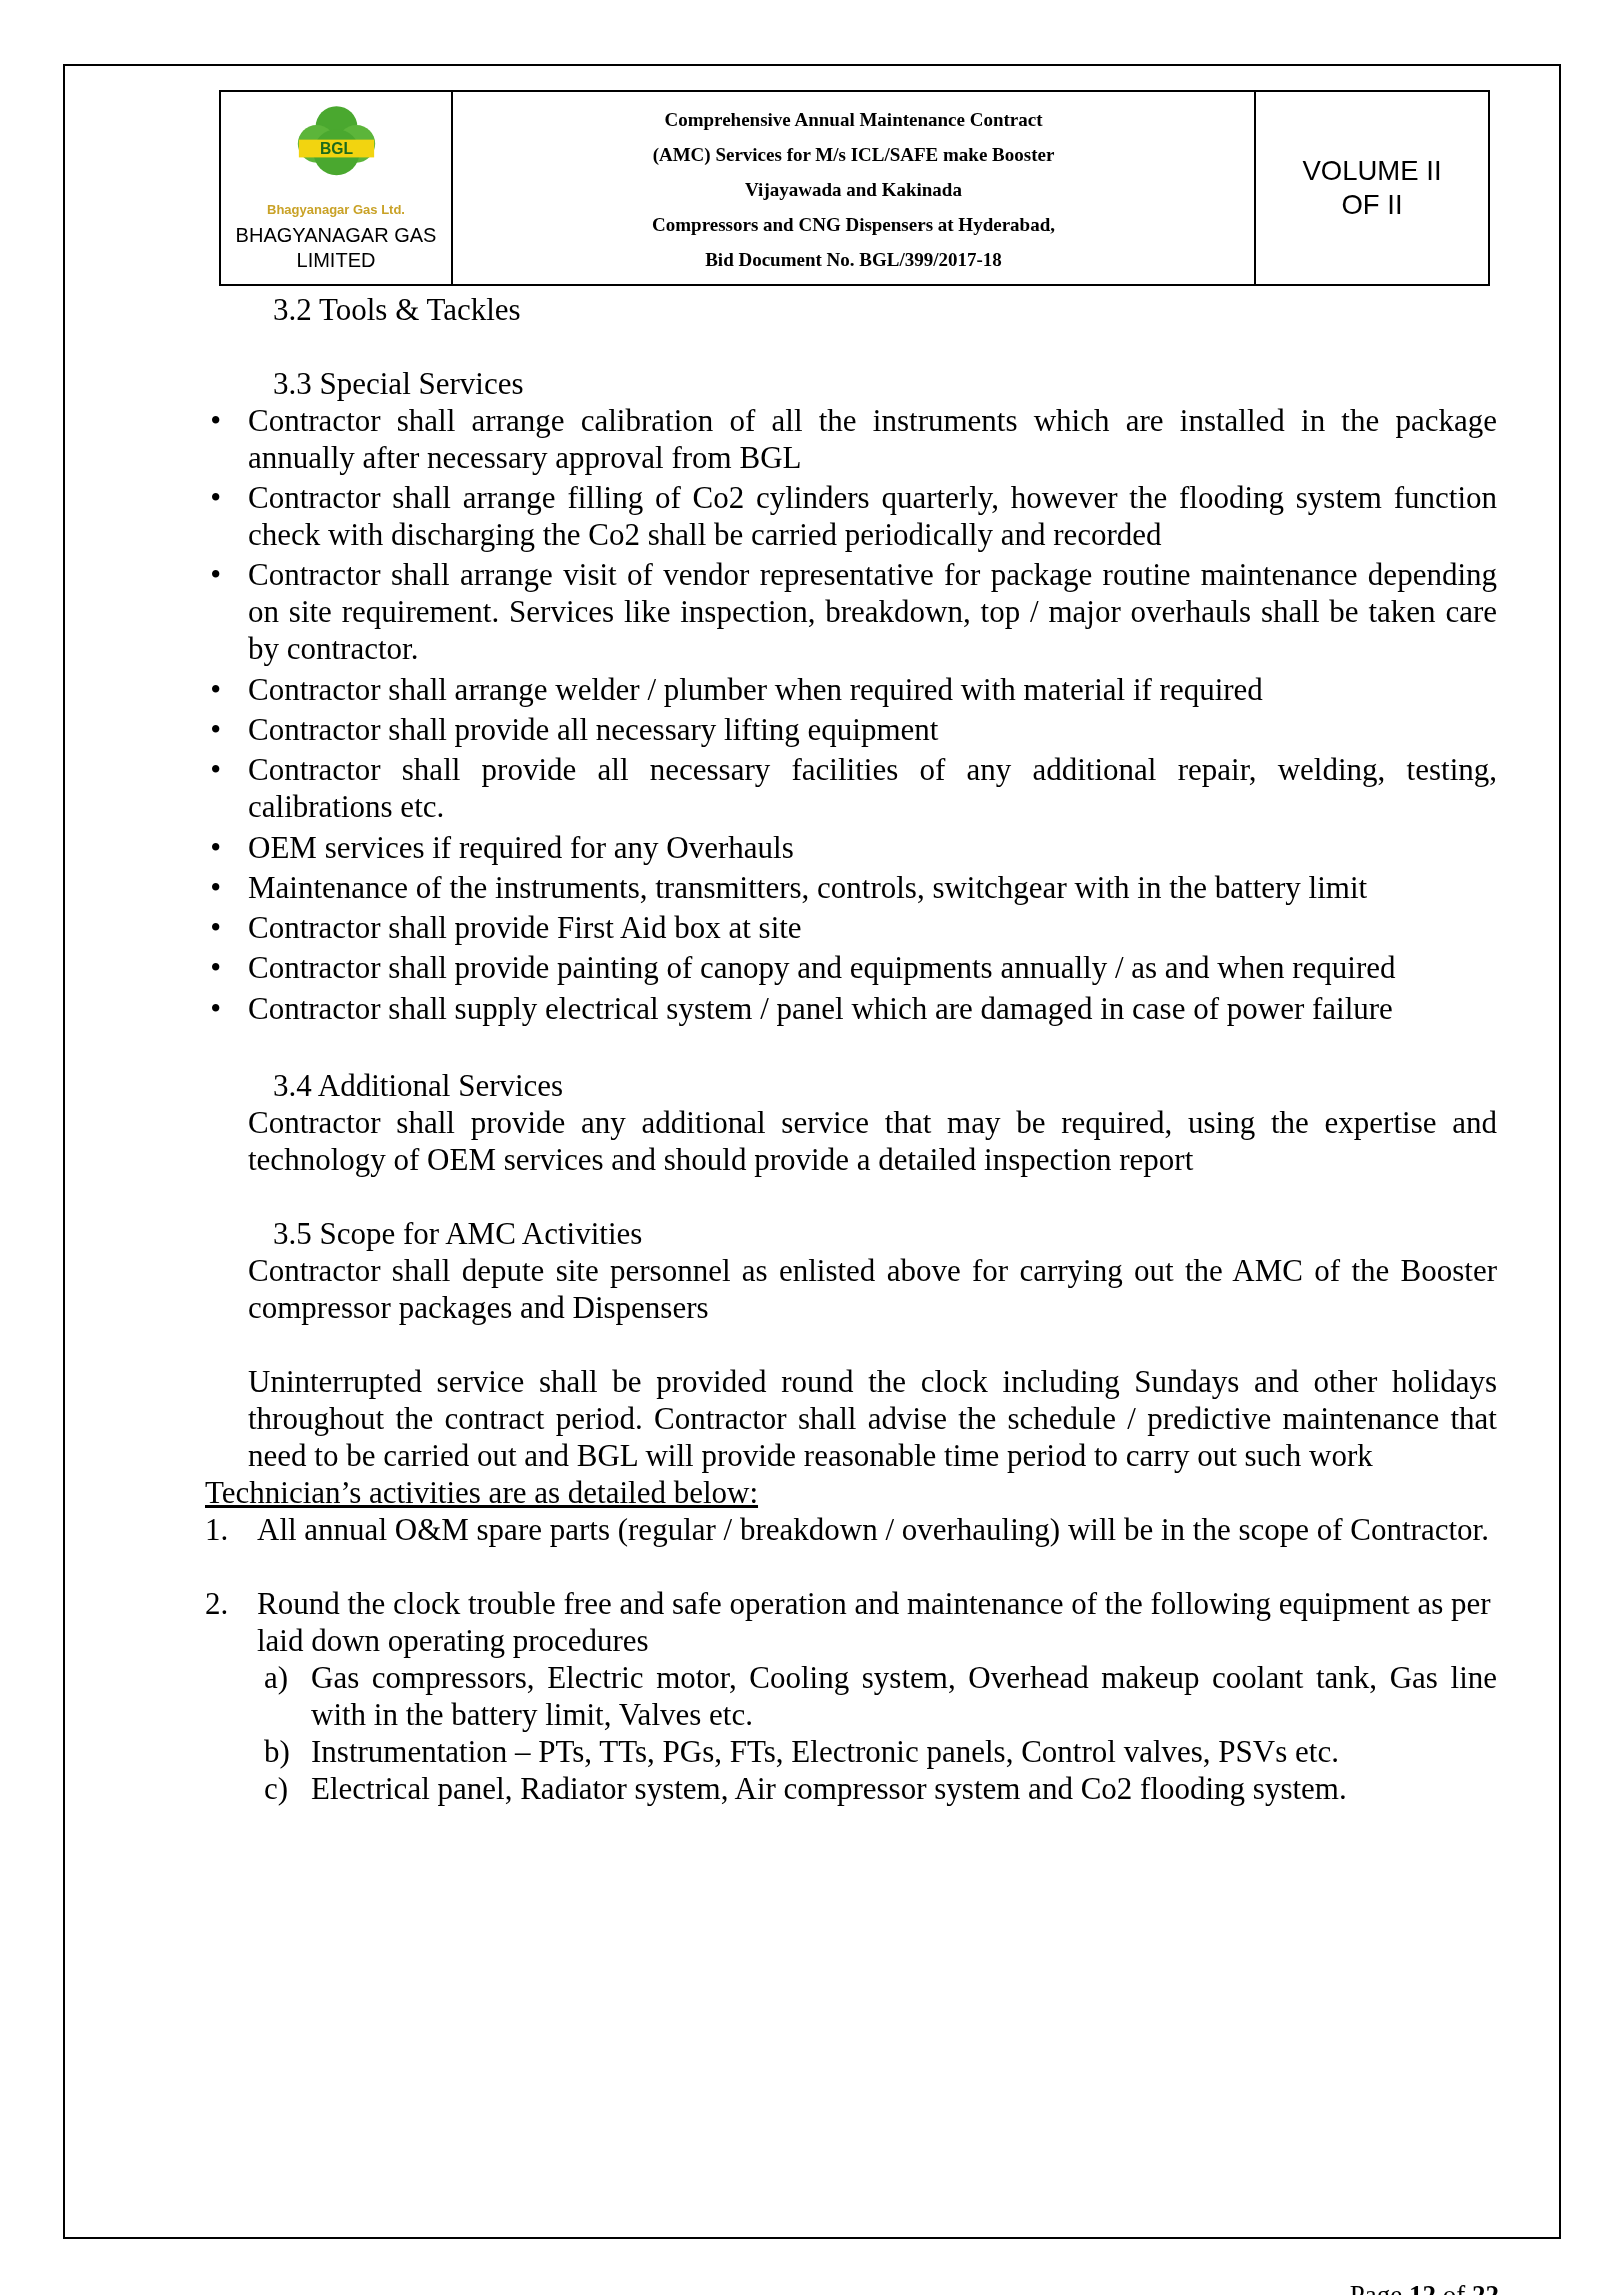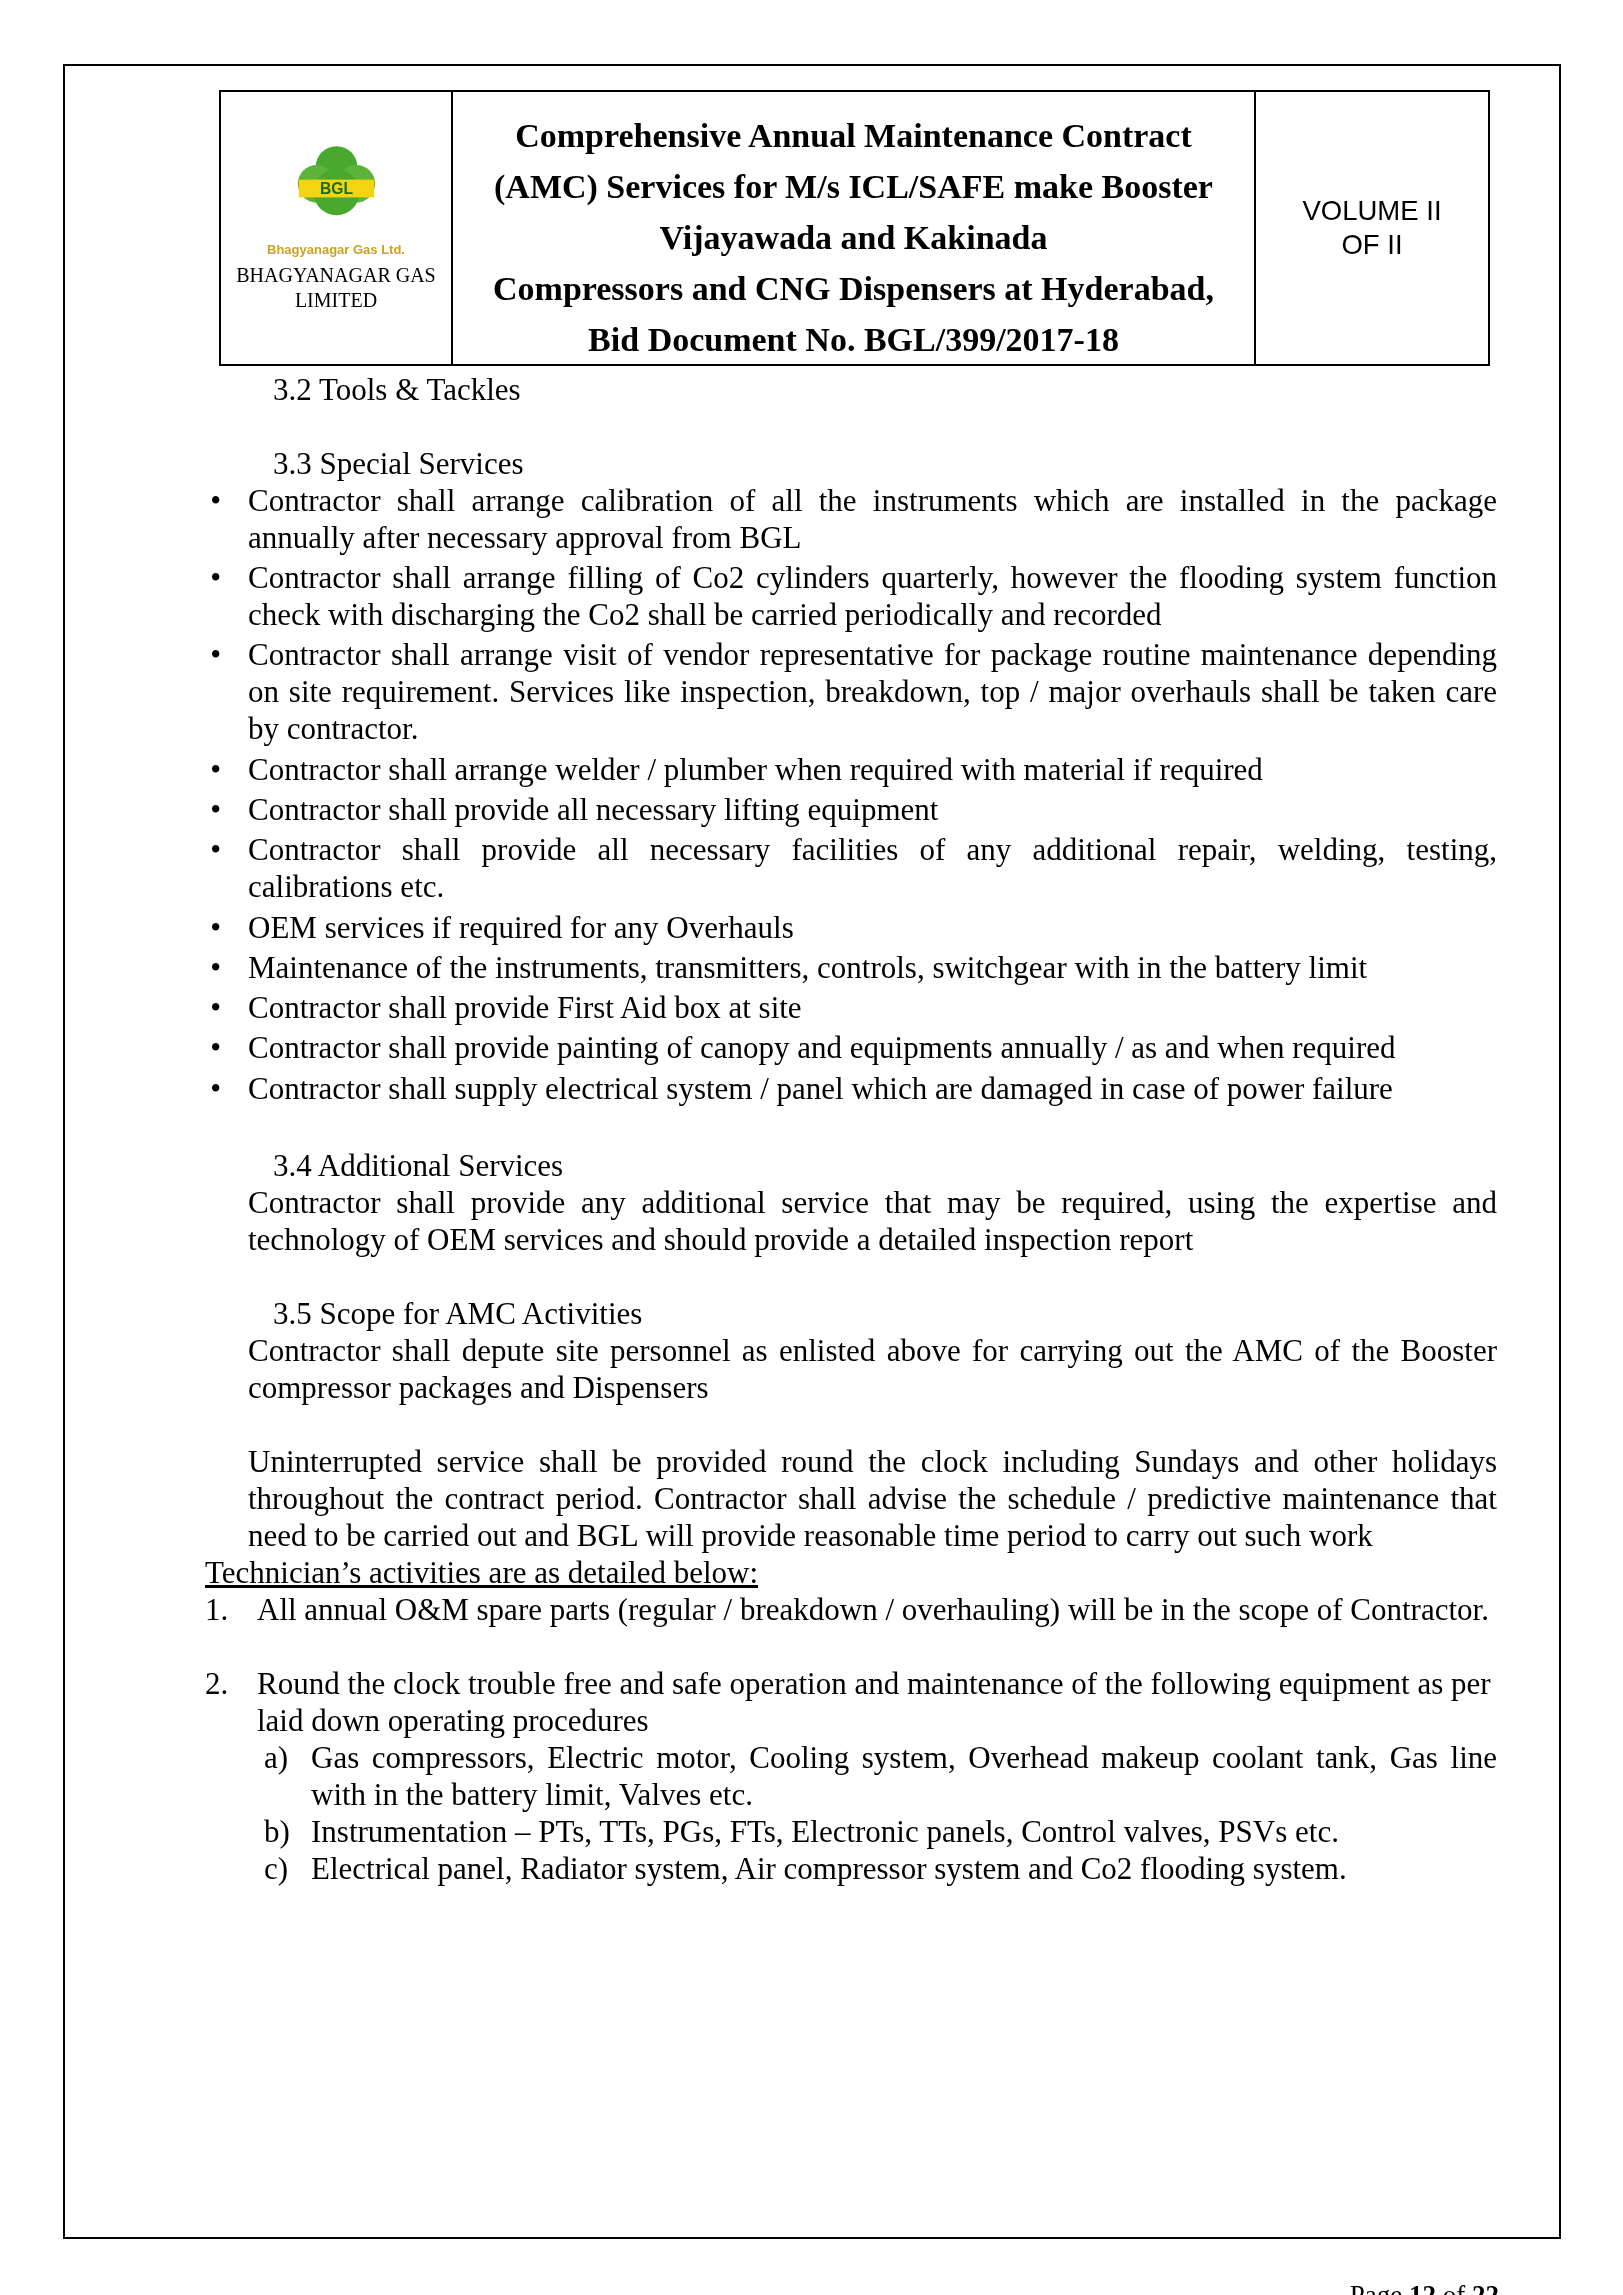--- a/index.html
+++ b/index.html
@@ -29,29 +29,29 @@
     display:flex; flex-direction:column;
     align-items:center; justify-content:center;
     padding:7.9px 3.9px;
   }
   .logo-sub {
     font-family:"Liberation Sans", sans-serif;
     font-size:13px; line-height:15.7px;
     color:#c9a227; font-weight:bold;
   }
   .org-name {
-    font-family:Liberation Serif, serif;
+    font-family:Liberation Sans, sans-serif;
     font-size:20px; line-height:25px;
     text-align:center; margin-top:5.2px;
   }
   .title-cell {
     flex:1; text-align:center;
     padding:10.5px 9.2px 6.5px;
   }
-  .title-line { font-weight:bold; font-size:34px; line-height:35px;margin-top:16px; }
+  .title-line { font-weight:bold; font-size:19px; line-height:35px; }
   .volume-cell {
     width:232px; border-right:none;
     display:flex; flex-direction:column;
     align-items:center; justify-content:center;
     font-family:"Liberation Sans", sans-serif;
     font-size:27.5px; line-height:34px;
   }
   
   .content { padding:5.2px 62px 0 140px; }
   .section-heading { font-weight:normal; margin-left:68px; }

